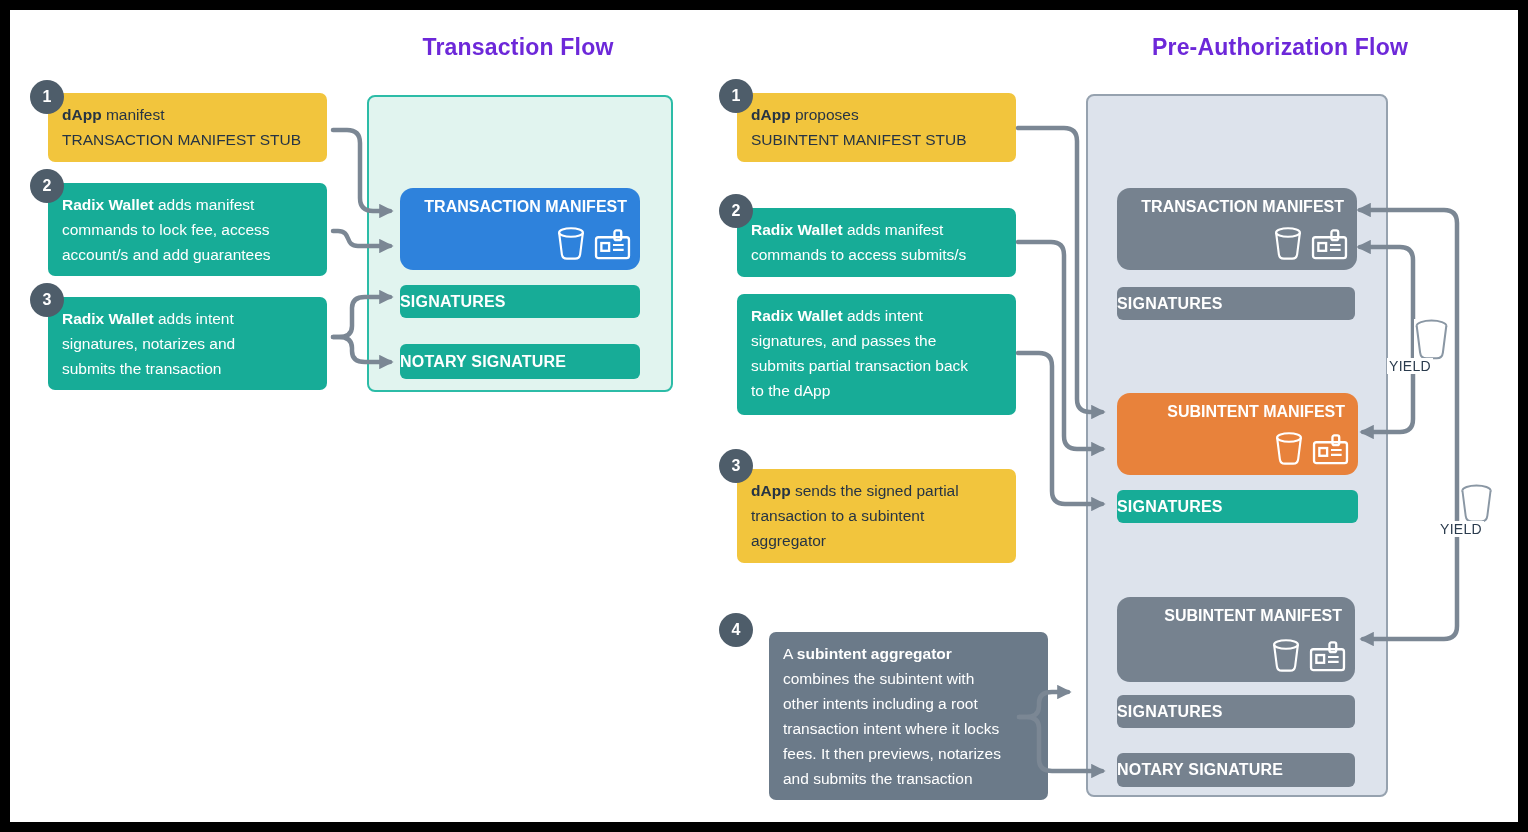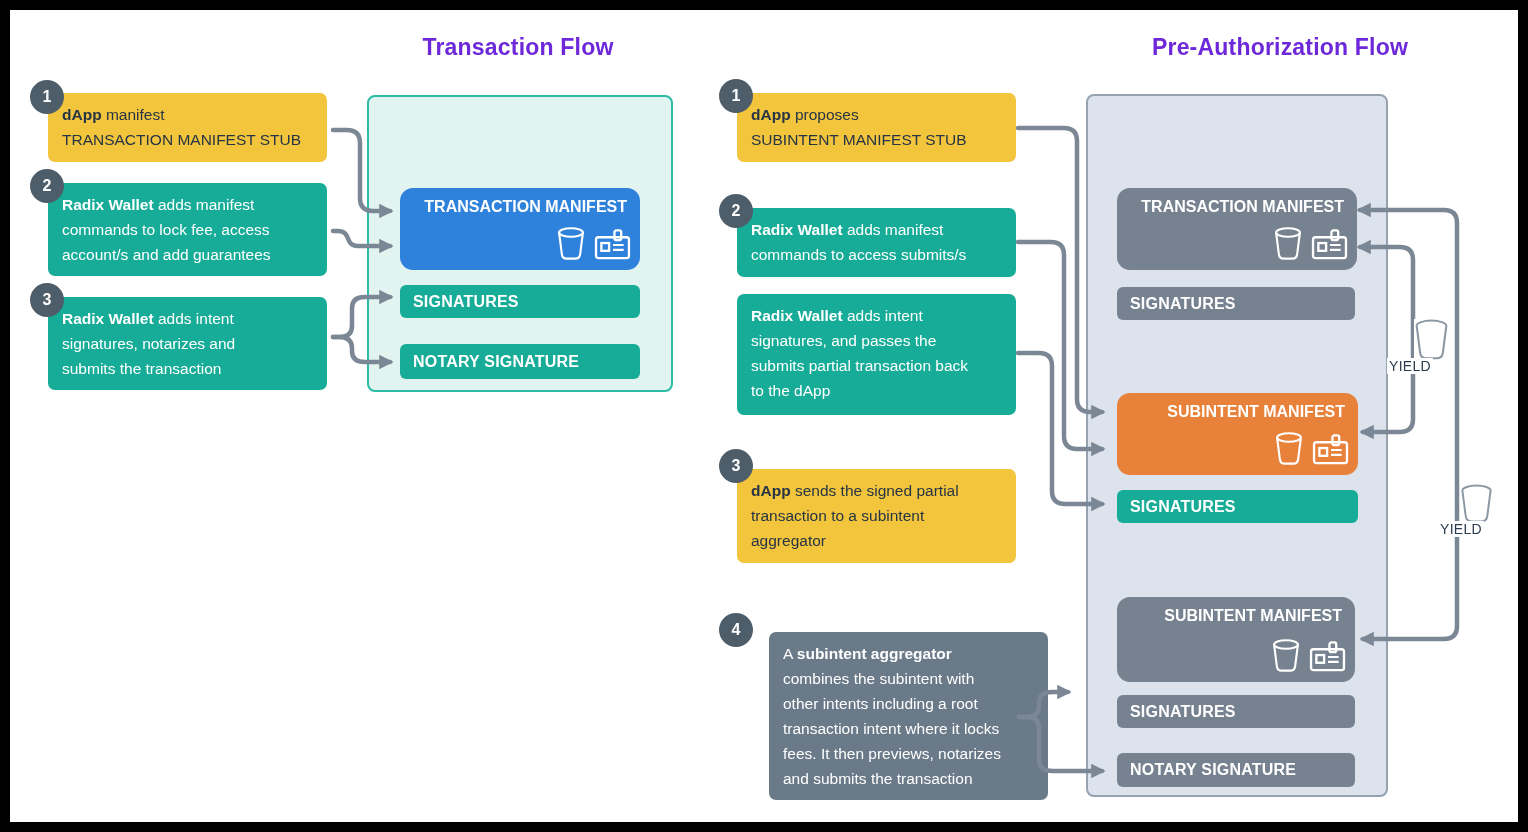--- a/index.html
+++ b/index.html
@@ -21,21 +21,21 @@
   .cont-gray{background:var(--gray-bg,#dde3ec);border:2px solid var(--gray-border,#96a2af);}
   .cont-blue{background:var(--blue-bg,#dbe9f8);border:2px solid var(--blue-border,#3b87db);border-radius:7px;}
   .cont-orange{background:var(--orange-bg,#fbe7d3);border:2.5px solid var(--orange-border,#e0752b);border-radius:7px;}
   .cont-title{font-size:18px;font-weight:700;color:#23313f;text-align:center;letter-spacing:.3px;}
   .sub-title{font-size:16px;color:#23313f;letter-spacing:.2px;}
   .manifest{border-radius:13px;color:#fff;font-weight:700;font-size:16px;padding:10px 13px;z-index:2;text-align:right;}
   .blueBox{background:var(--blue,#2e82dc);}
   .grayBox{background:var(--slate-box,#76828f);}
   .orangeBox{background:var(--orange,#e8823b);}
   .rowbox{border-radius:6px;color:#fff;font-weight:700;font-size:16px;display:flex;align-items:center;
-          padding-left:13px;z-index:2;letter-spacing:.2px;text-align:center;}
+          z-index:2;letter-spacing:.2px;text-align:center;}
   .rowTeal{background:var(--teal,#17ac97);}
   .rowGray{background:var(--slate-box,#76828f);}
   .icons{position:absolute;right:9px;bottom:6px;display:flex;align-items:flex-end;gap:9px;}
   .yieldLbl{font-size:14px;font-weight:400;color:#2a3b4d;background:#fff;padding:0 2px;z-index:6;letter-spacing:.3px;}
   .bucketWrap{z-index:6;background:#fff;}
   svg.arrows{position:absolute;left:0;top:0;z-index:3;pointer-events:none;}
 </style>
 </head>
 <body>
 

